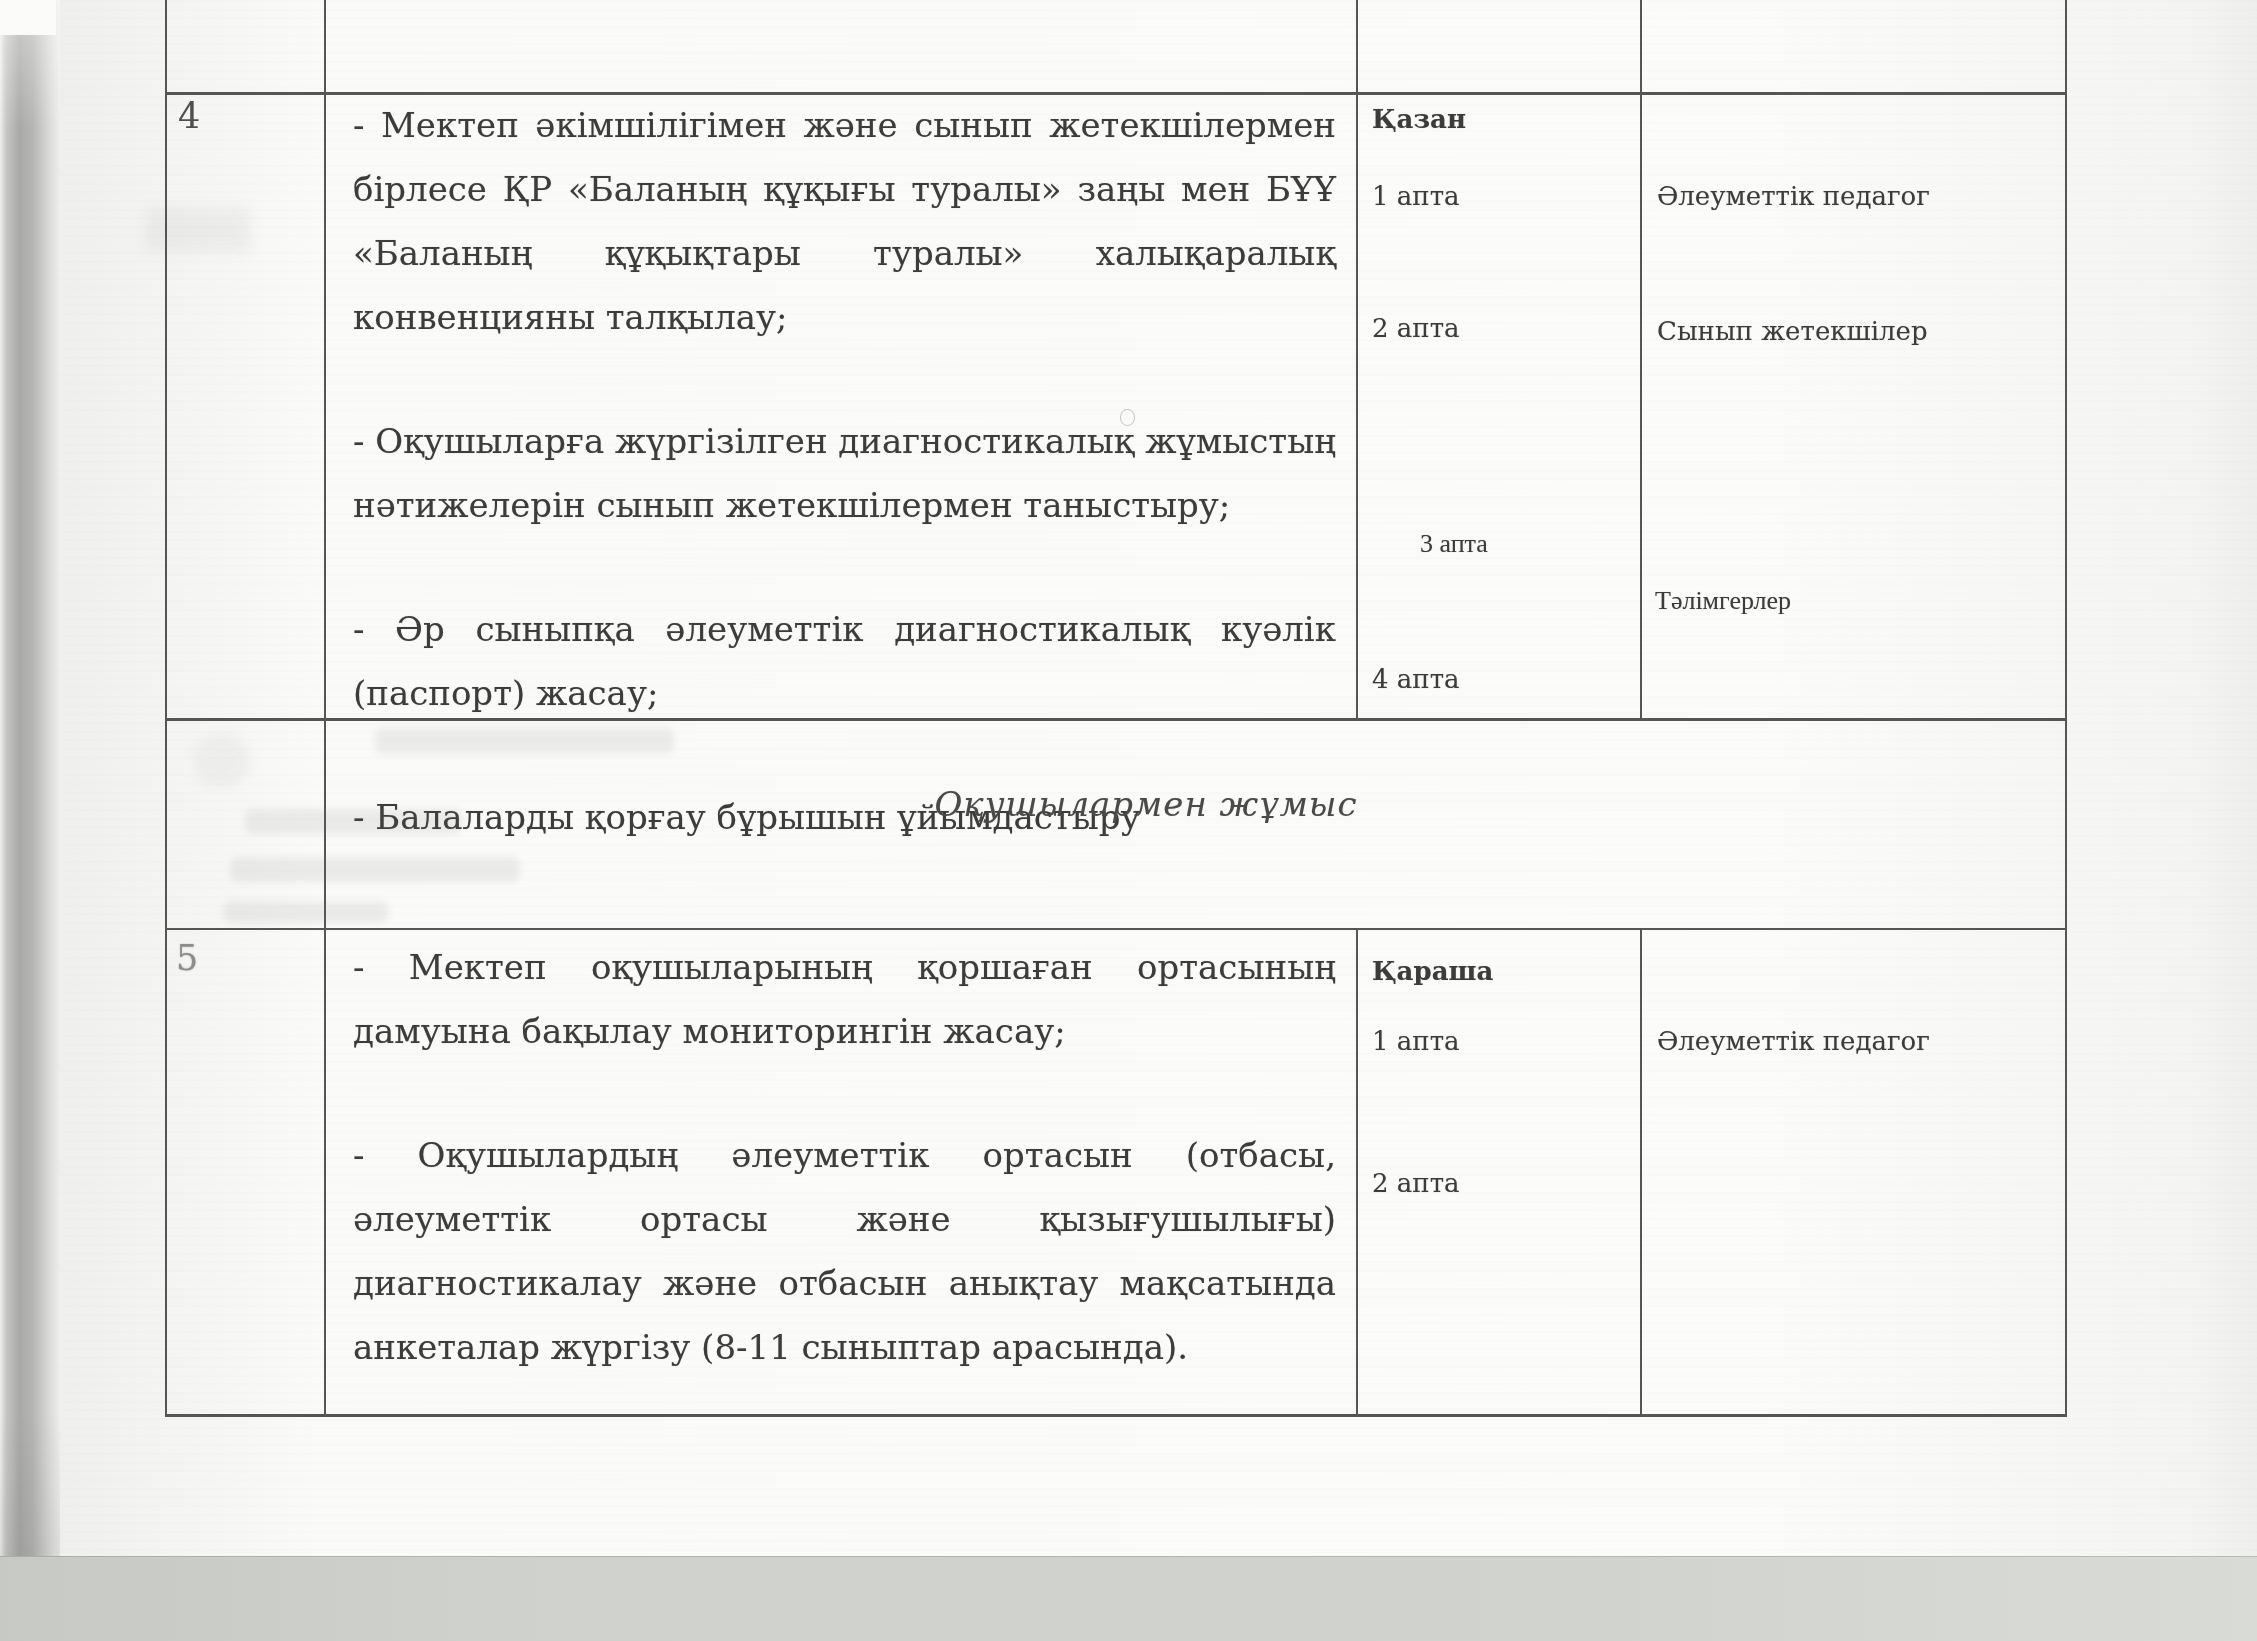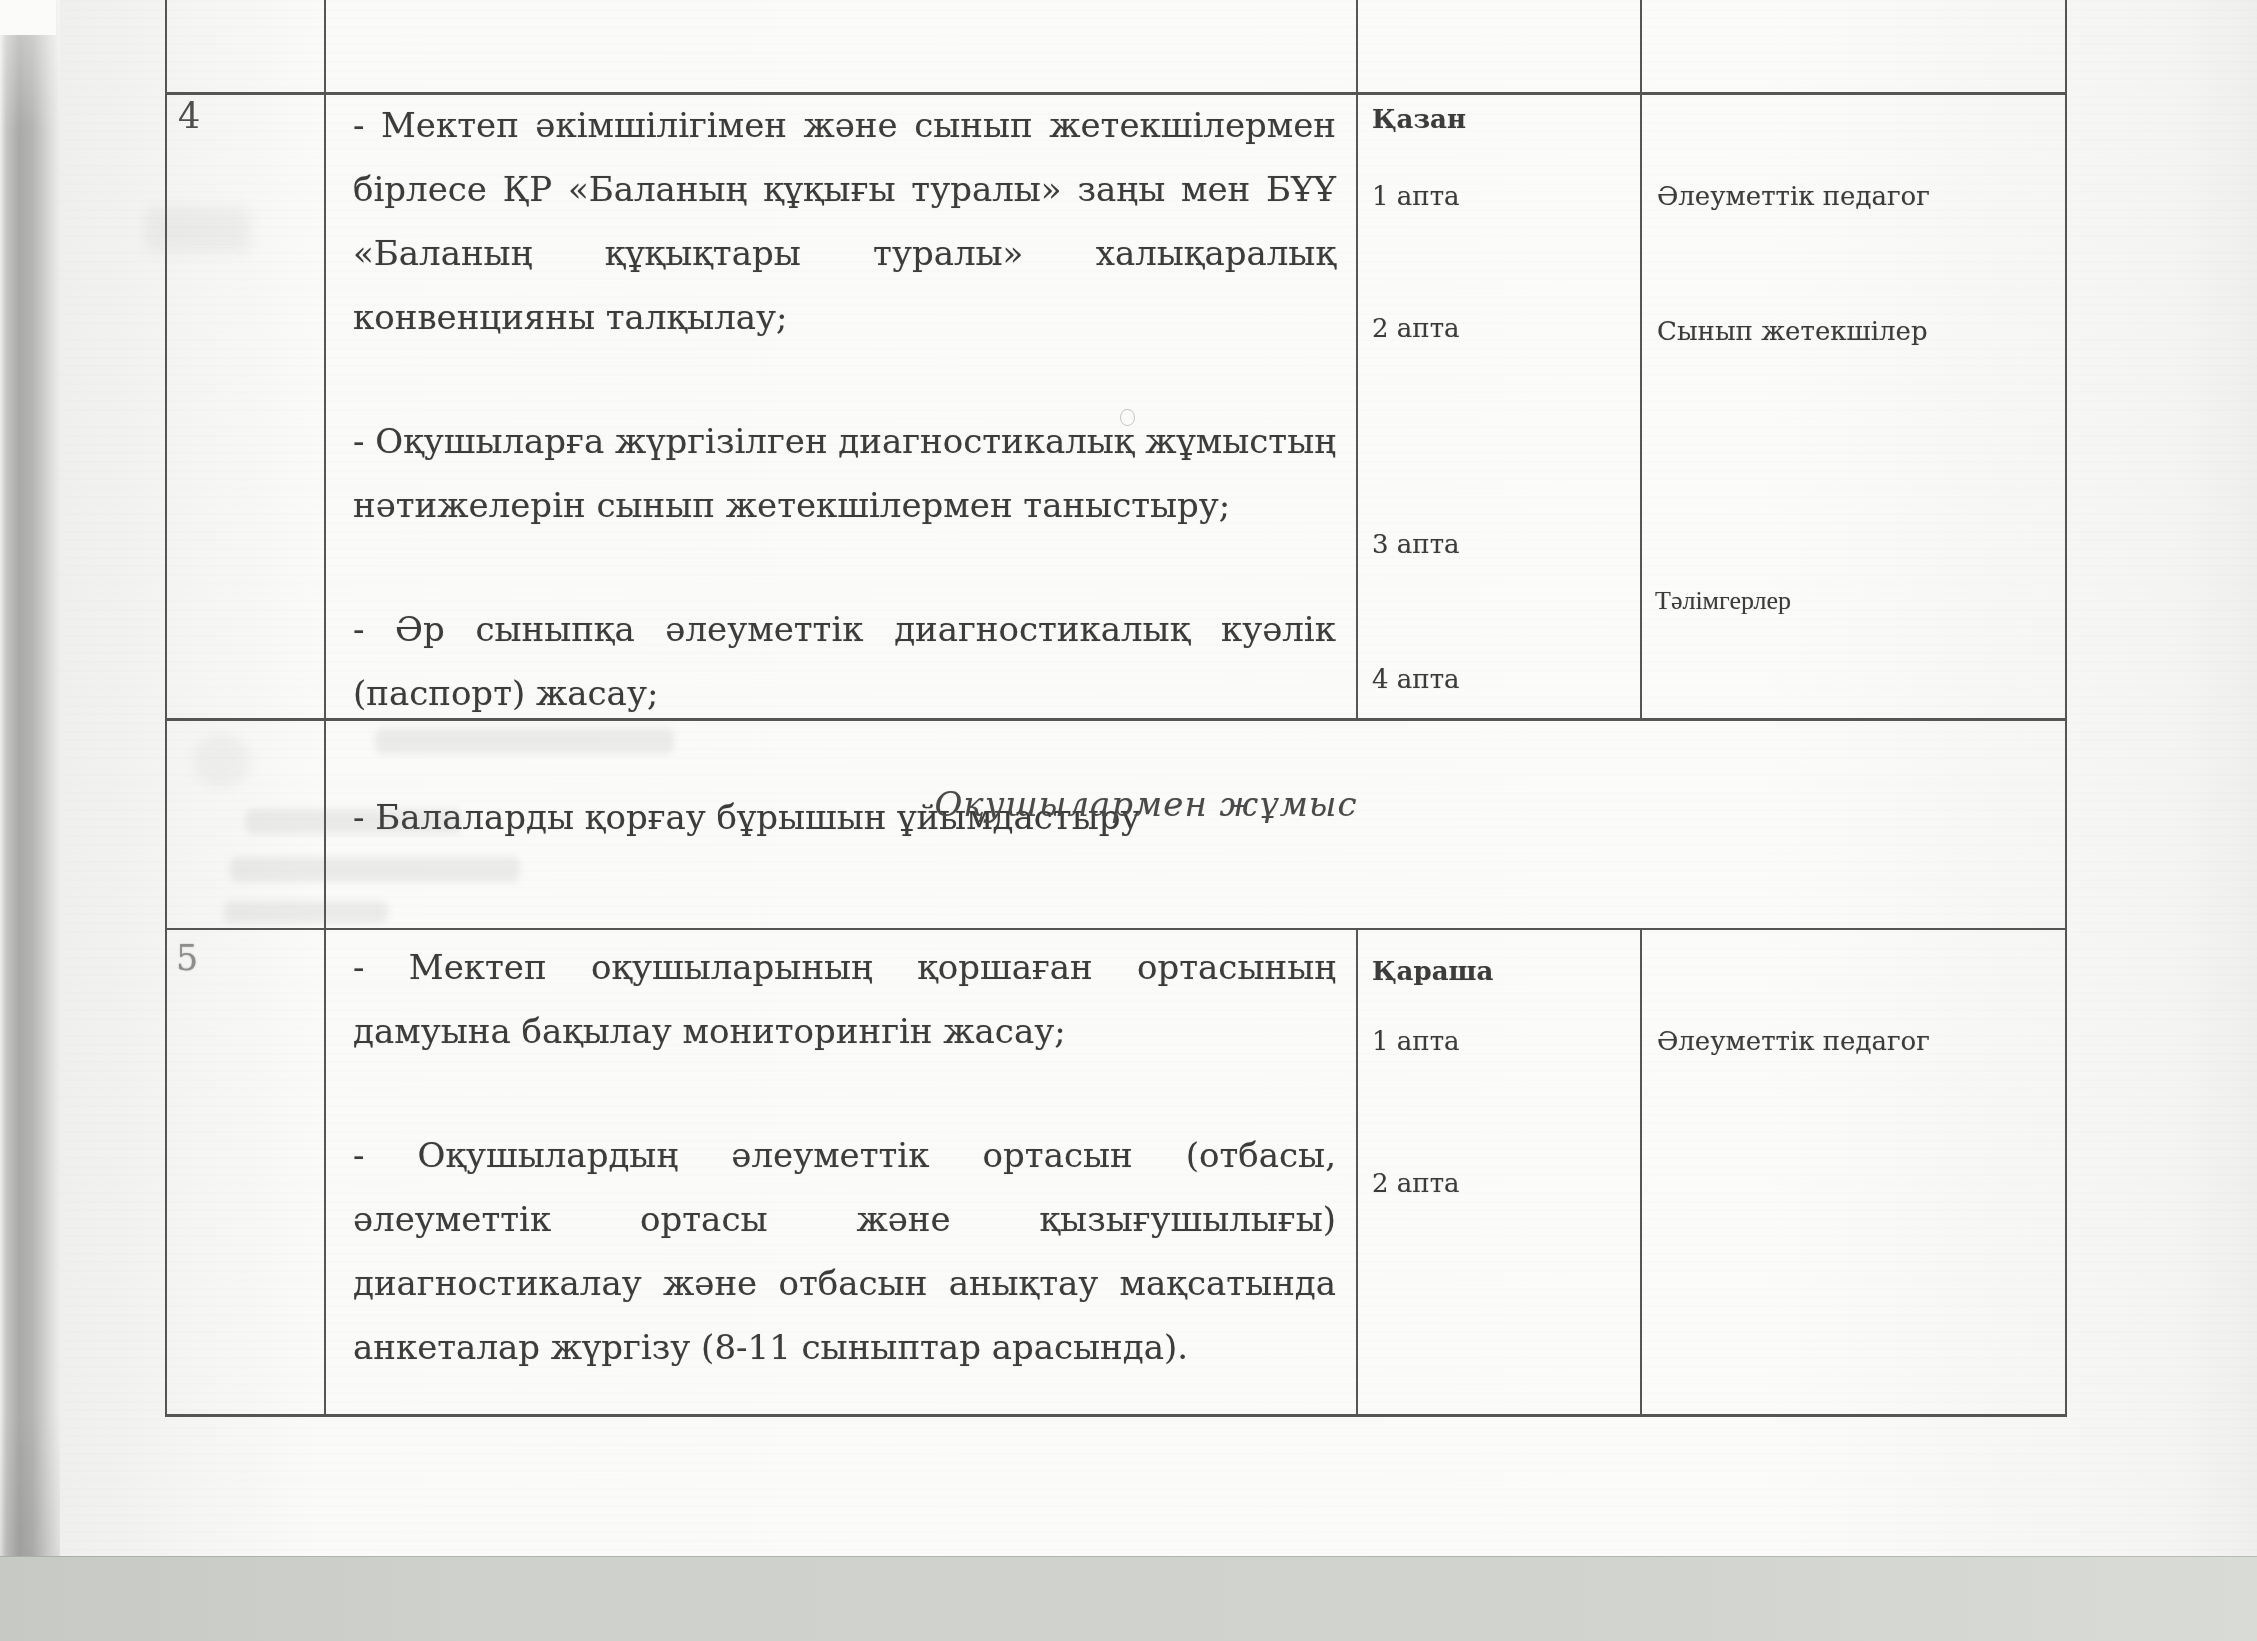--- a/index.html
+++ b/index.html
@@ -75,21 +75,21 @@
   <div class="acts" style="top:93px;">
     <p>- Мектеп әкімшілігімен және сынып жетекшілермен бірлесе ҚР «Баланың құқығы туралы» заңы мен БҰҰ «Баланың құқықтары туралы» халықаралық конвенцияны талқылау;</p>
     <p>- Оқушыларға жүргізілген диагностикалық жұмыстың нәтижелерін сынып жетекшілермен таныстыру;</p>
     <p>- Әр сыныпқа әлеуметтік диагностикалық куәлік (паспорт) жасау;</p>
     <p>- Балаларды қорғау  бұрышын  ұйымдастыру</p>
   </div>
 
   <div class="txt bold" style="left:1372px;top:98px;">Қазан</div>
   <div class="txt" style="left:1372px;top:175px;">1 апта</div>
   <div class="txt" style="left:1372px;top:307px;">2 апта</div>
-  <div class="txt" style="left:1372px;top:523px;">3 апта</div>
+  <div class="txt" style="left:1420px;top:523px;font-family:Liberation Serif, serif;">3 апта</div>
   <div class="txt" style="left:1372px;top:658px;">4 апта</div>
 
   <div class="txt" style="left:1657px;top:175px;">Әлеуметтік педагог</div>
   <div class="txt" style="left:1657px;top:310px;">Сынып жетекшілер</div>
   <div class="txt" style="left:1655px;top:580px;font-family:Liberation Serif, serif;">Тәлімгерлер</div>
 
   <div class="section-title">Оқушылармен жұмыс</div>
 
   <div class="rownum faded" style="left:176px;top:938px;">5</div>
 

